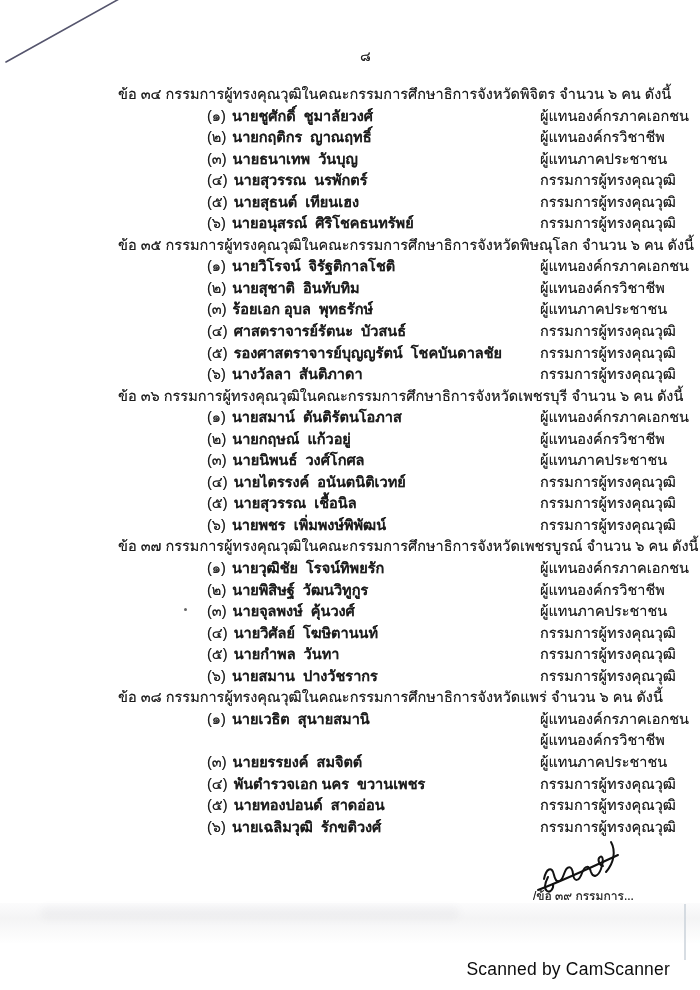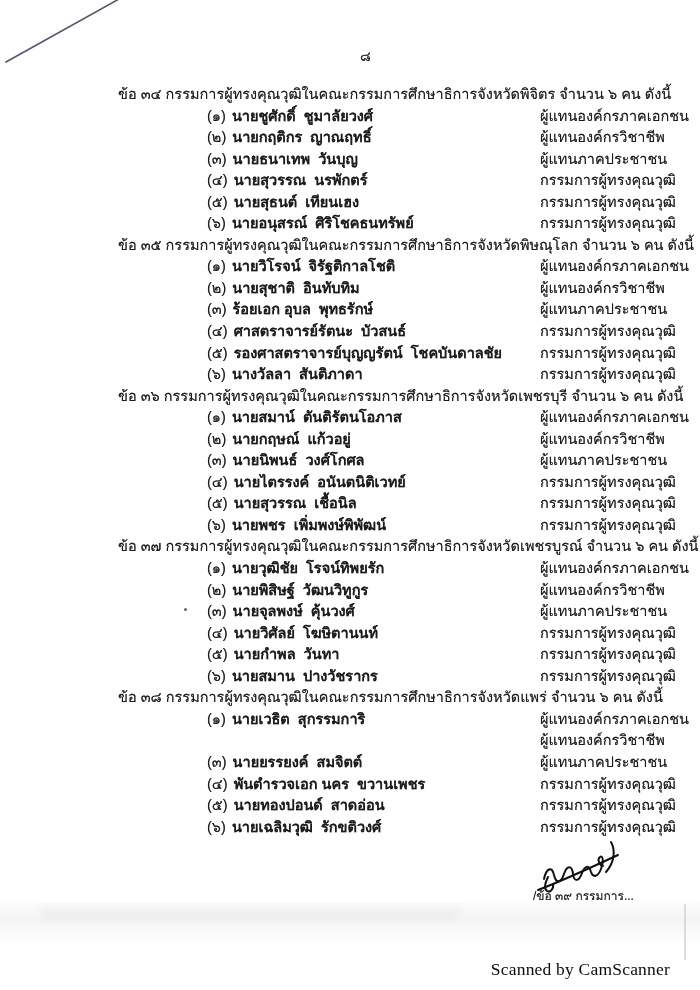--- a/index.html
+++ b/index.html
@@ -38,21 +38,21 @@
   }
   .scan-band-smudge{
     position:absolute;left:40px;top:906px;width:420px;height:14px;
     background:rgba(60,60,75,0.035);border-radius:8px;filter:blur(3px);
   }
   .edge-line{
     position:absolute;left:684px;top:904px;width:2px;height:56px;
     background:#c9d2da;opacity:.75;
   }
   .camscanner{
-    position:absolute;right:30px;top:959px;font-family:Liberation Serif, serif;
+    position:absolute;right:30px;top:959px;font-family:Liberation Sans, sans-serif;
     font-size:17.5px;color:#0b0b0b;letter-spacing:0.2px;
   }
 </style>
 </head>
 <body>
 
 <div class="page">
 
   <svg class="crease" viewBox="0 0 140 70">
     <line x1="6" y1="62" x2="128" y2="-6" stroke="#43435e" stroke-width="1.6" stroke-linecap="round" opacity="0.9"></line>
@@ -161,21 +161,21 @@
       <span class="entry"><span class="no">(๕)</span><span class="nm">นายกำพล  วันทา</span></span>
       <span class="role">กรรมการผู้ทรงคุณวุฒิ</span>
     </div>
     <div class="row member">
       <span class="entry"><span class="no">(๖)</span><span class="nm">นายสมาน  ปางวัชรากร</span></span>
       <span class="role">กรรมการผู้ทรงคุณวุฒิ</span>
     </div>
 
     <div class="row header">ข้อ ๓๘ กรรมการผู้ทรงคุณวุฒิในคณะกรรมการศึกษาธิการจังหวัดแพร่ จำนวน ๖ คน ดังนี้</div>
     <div class="row member">
-      <span class="entry"><span class="no">(๑)</span><span class="nm">นายเวธิต  สุกรรมการิ</span></span>
+      <span class="entry"><span class="no">(๑)</span><span class="nm">นายเวธิต  สุนายสมานิ</span></span>
       <span class="role">ผู้แทนองค์กรภาคเอกชน</span>
     </div>
     <div class="row member">
       <span class="role">ผู้แทนองค์กรวิชาชีพ</span>
     </div>
     <div class="row member">
       <span class="entry"><span class="no">(๓)</span><span class="nm">นายยรรยงค์  สมจิตต์</span></span>
       <span class="role">ผู้แทนภาคประชาชน</span>
     </div>
     <div class="row member">

